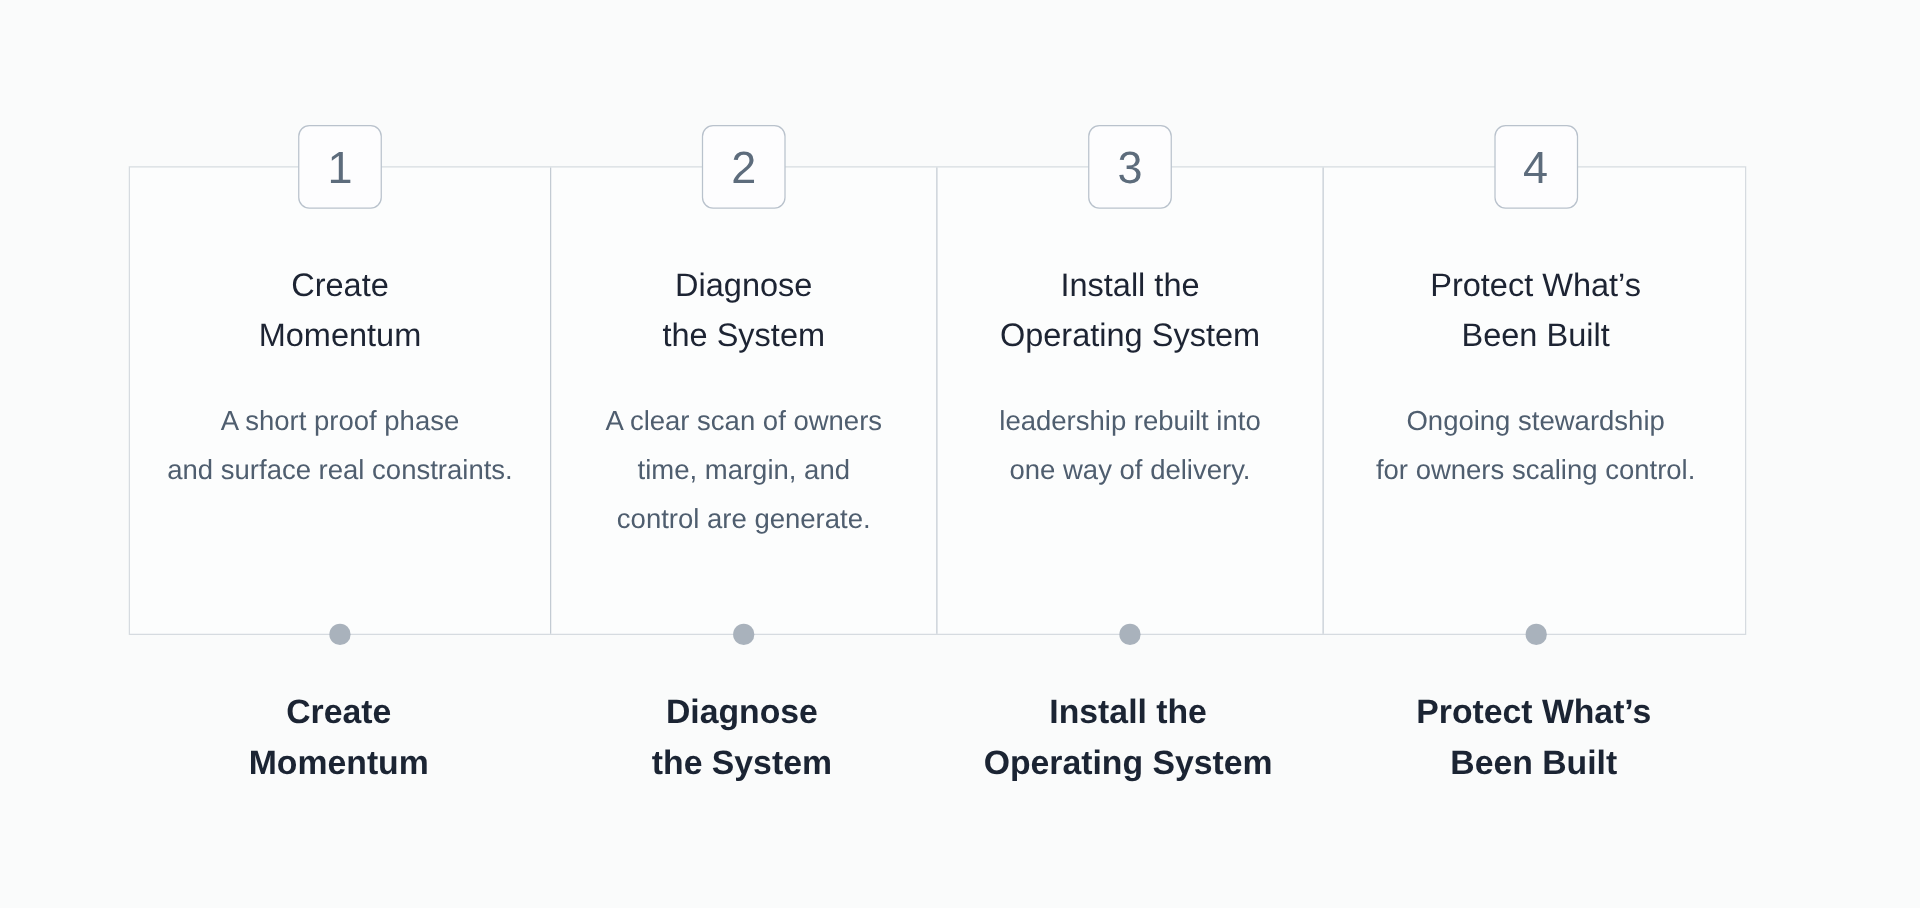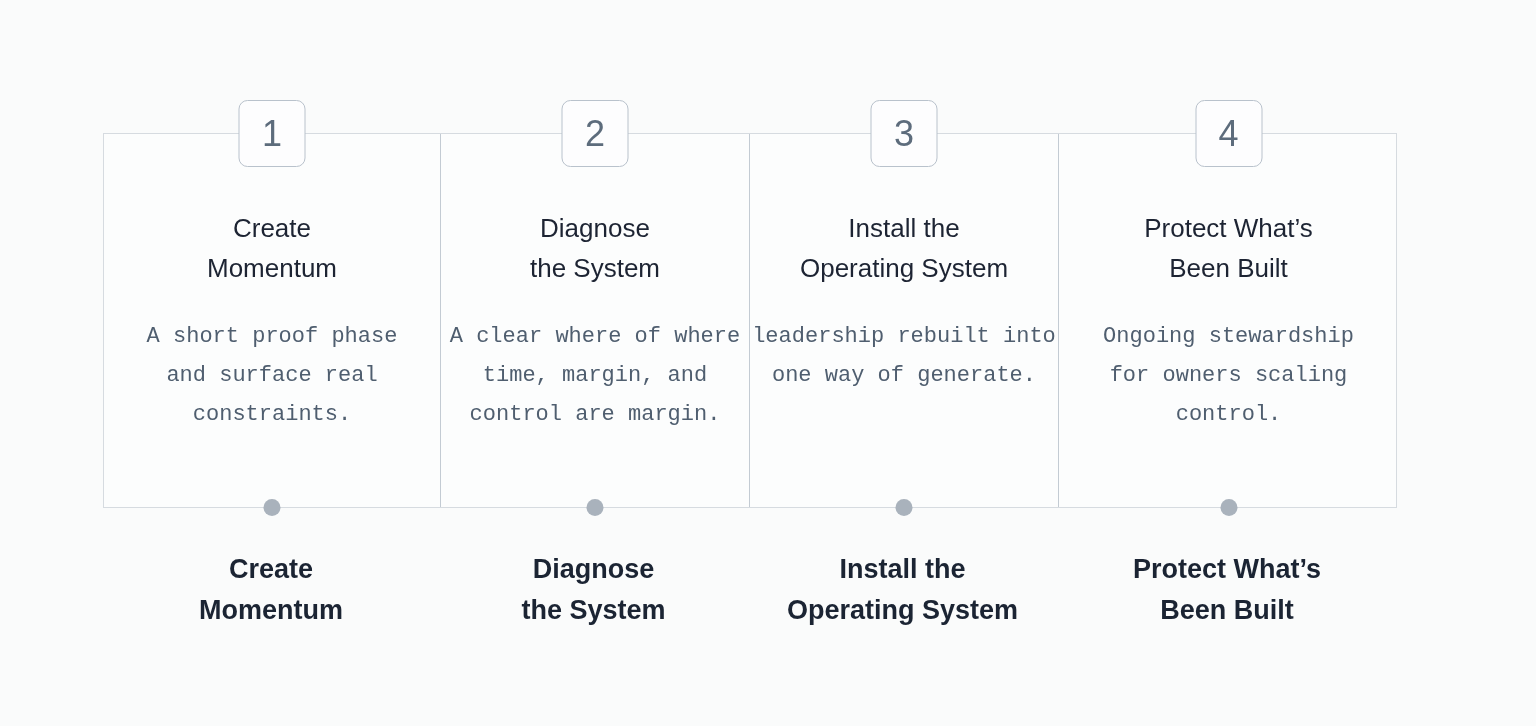--- a/index.html
+++ b/index.html
@@ -67,21 +67,21 @@
   }
   .step-title span { display: block; }
 
   .step-desc {
     margin-top: 29px;
     font-size: 22px;
     line-height: 39px;
     font-weight: 400;
     color: #4f5e6f;
   }
-  .step-desc span { display: block; font-family: Liberation Mono, monospace; }
+  .step-desc span { display: block; }
 
   
   .step-dot {
     position: absolute;
     bottom: -9px;
     left: 50%;
     transform: translateX(-50%);
     width: 17px;
     height: 17px;
     border-radius: 50%;
@@ -131,38 +131,38 @@
 
     <div class="step-card">
       <div class="step-badge">
         <span>2</span>
       </div>
       <div class="step-title">
         <span>Diagnose</span>
         <span>the System</span>
       </div>
       <div class="step-desc">
-        <span>A clear where of where</span>
+        <span>A clear scan of owners</span>
         <span>time, margin, and</span>
-        <span>control are margin.</span>
+        <span>control are generate.</span>
       </div>
       <div class="step-dot"></div>
     </div>
 
     <div class="step-card">
       <div class="step-badge">
         <span>3</span>
       </div>
       <div class="step-title">
         <span>Install the</span>
         <span>Operating System</span>
       </div>
       <div class="step-desc">
         <span>leadership rebuilt into</span>
-        <span>one way of generate.</span>
+        <span>one way of delivery.</span>
       </div>
       <div class="step-dot"></div>
     </div>
 
     <div class="step-card">
       <div class="step-badge">
         <span>4</span>
       </div>
       <div class="step-title">
         <span>Protect What’s</span>

